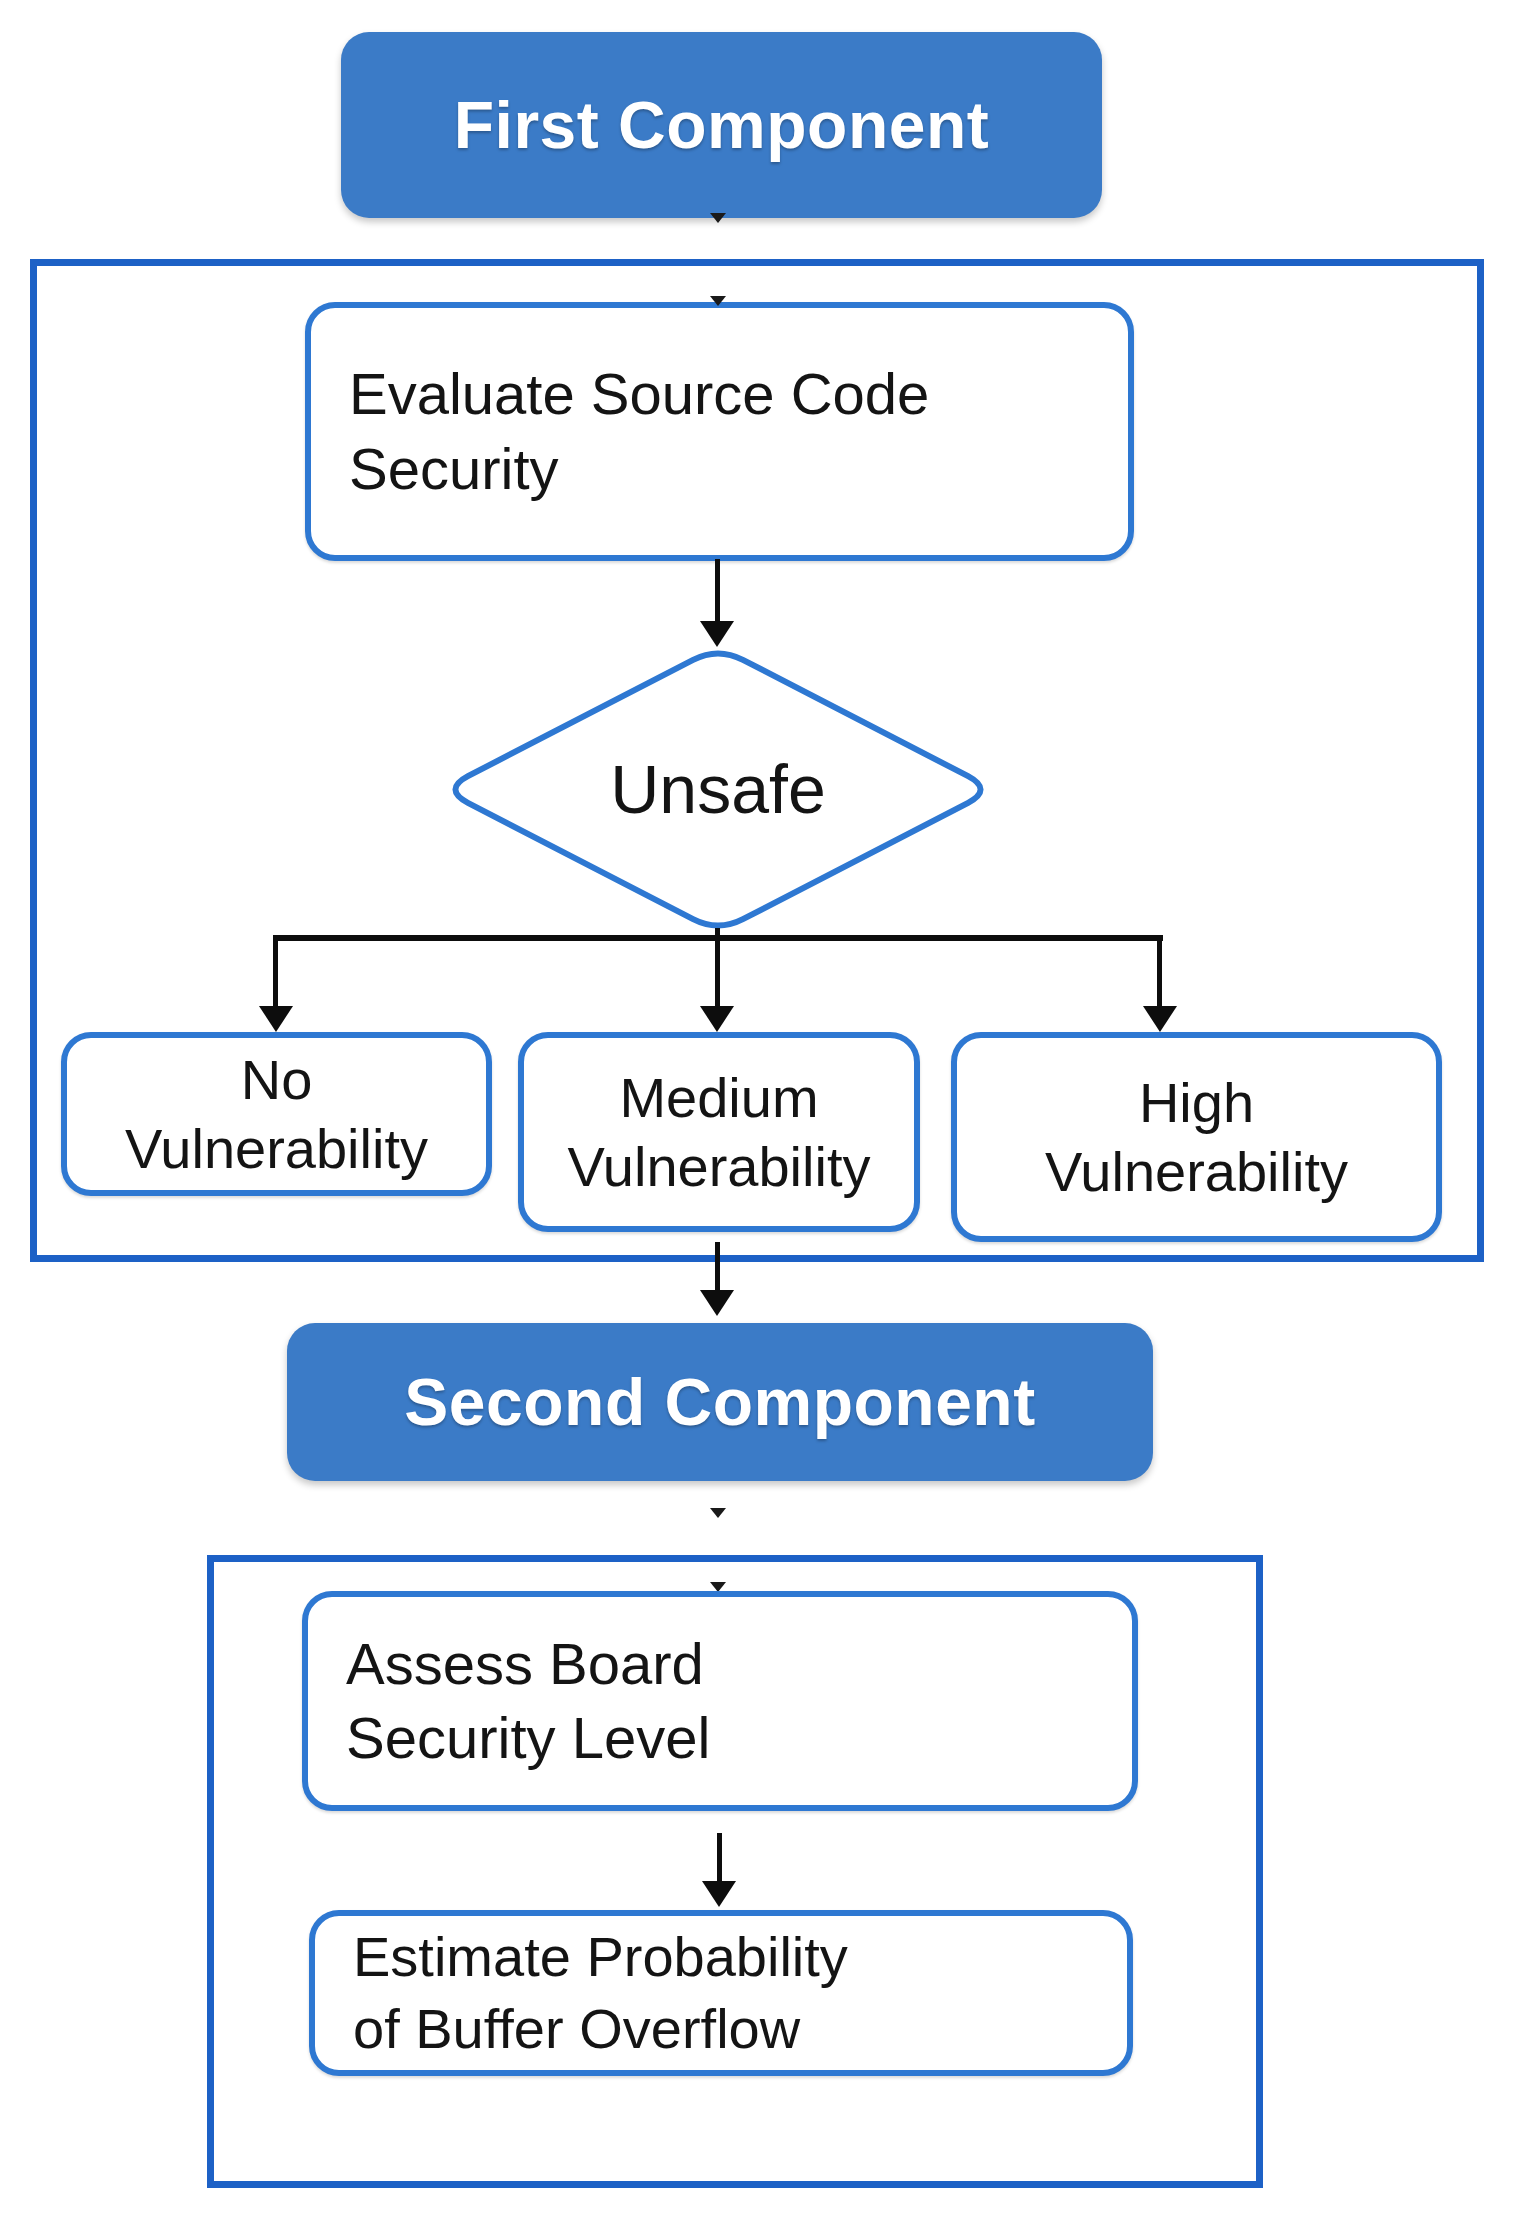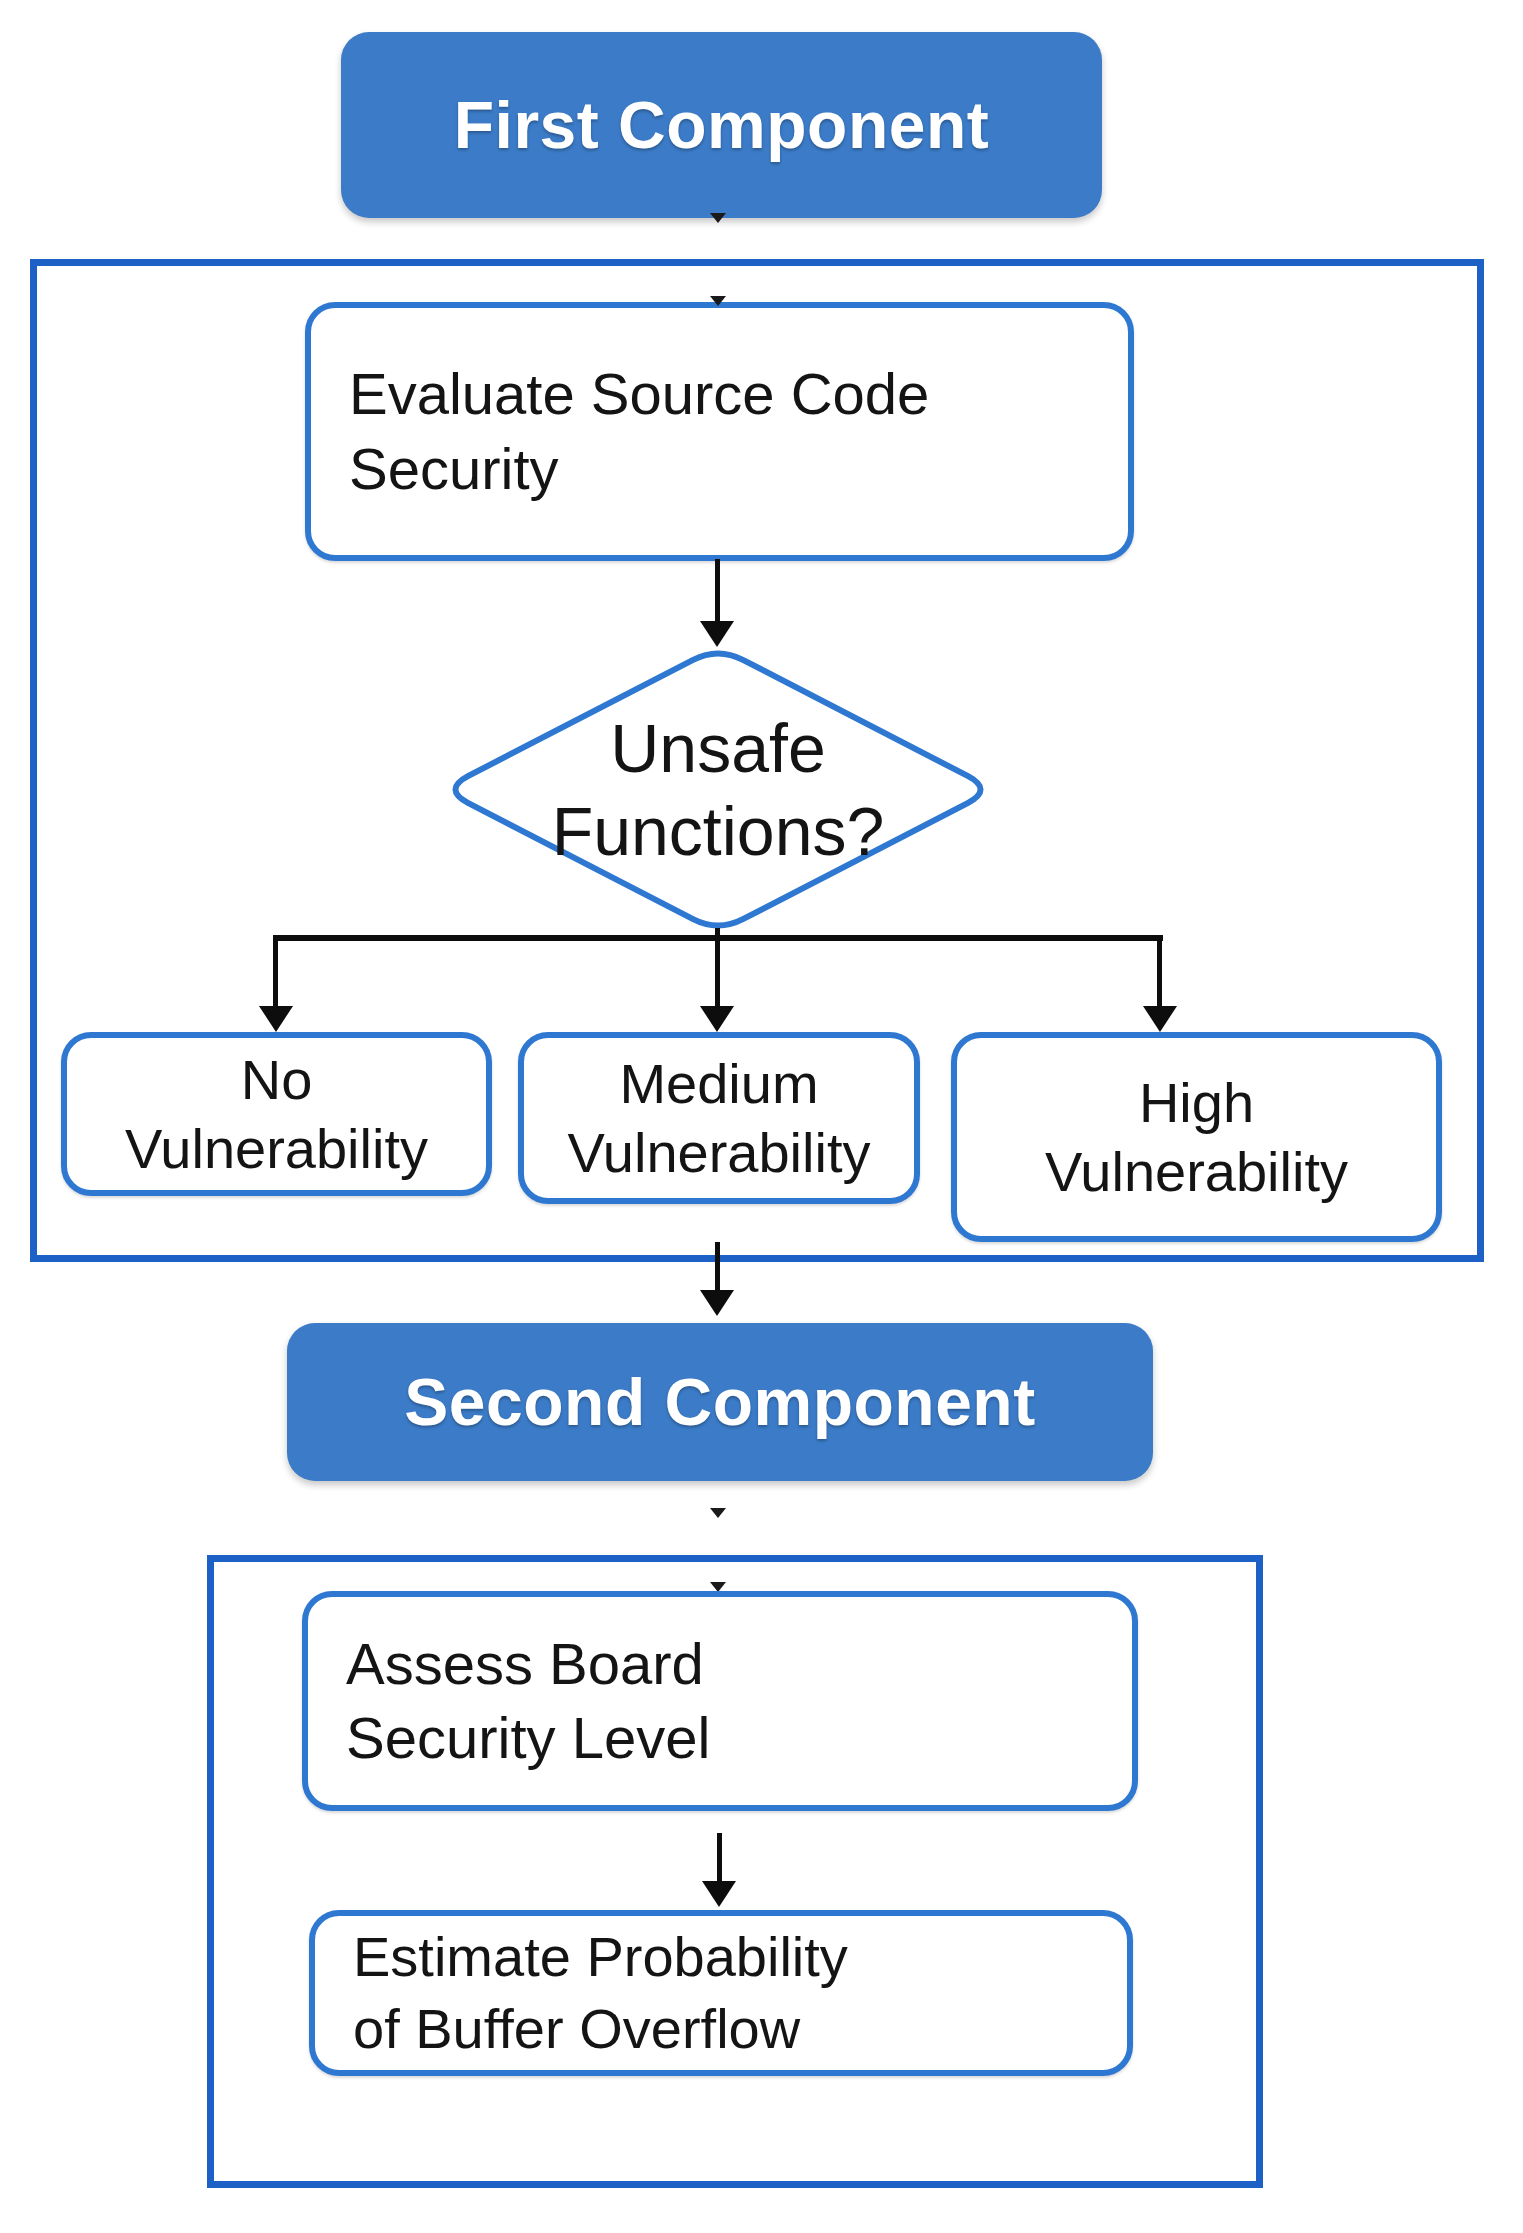--- a/index.html
+++ b/index.html
@@ -95,41 +95,40 @@
   <div class="abs arrowhead" style="left:700px;top:621px;"></div>
 
   <div class="abs diamond-wrap" style="left:443px;top:647px;width:550px;height:285px;">
     <svg class="diamond-svg" width="550" height="285" viewBox="0 0 550 285">
       <path d="M 299.9 12.8 L 525.1 129.2 Q 550 142.5 525.1 155.8 L 299.9 272.2
                Q 275 285 250.1 272.2 L 24.9 155.8 Q 0 142.5 24.9 129.2 L 250.1 12.8
                Q 275 0 299.9 12.8 Z" fill="#ffffff" stroke="#2e78d2" stroke-width="6" stroke-linejoin="round"></path>
     </svg>
     <div class="diamond-label">
       <div>Unsafe</div>
-      <div>Functions?</div>
     </div>
   </div>
 
   <div class="abs vline" style="left:715px;top:928px;height:10px;"></div>
   <div class="abs hline" style="left:273px;top:935px;width:890px;"></div>
 
   <div class="abs vline" style="left:273px;top:938px;height:70px;"></div>
   <div class="abs arrowhead" style="left:259px;top:1006px;"></div>
 
   <div class="abs vline" style="left:715px;top:938px;height:70px;"></div>
   <div class="abs arrowhead" style="left:700px;top:1006px;"></div>
 
   <div class="abs vline" style="left:1157px;top:938px;height:70px;"></div>
   <div class="abs arrowhead" style="left:1143px;top:1006px;"></div>
 
   <div class="abs process-box center-text" style="left:61px;top:1032px;width:431px;height:164px;">
     <span>No</span>
     <span>Vulnerability</span>
   </div>
-  <div class="abs process-box center-text" style="left:518px;top:1032px;width:402px;height:172px;">
+  <div class="abs process-box center-text" style="left:518px;top:1032px;width:402px;height:200px;">
     <span>Medium</span>
     <span>Vulnerability</span>
   </div>
   <div class="abs process-box center-text" style="left:951px;top:1032px;width:491px;height:210px;">
     <span>High</span>
     <span>Vulnerability</span>
   </div>
 
   <div class="abs vline" style="left:715px;top:1242px;height:50px;"></div>
   <div class="abs arrowhead" style="left:700px;top:1290px;"></div>

